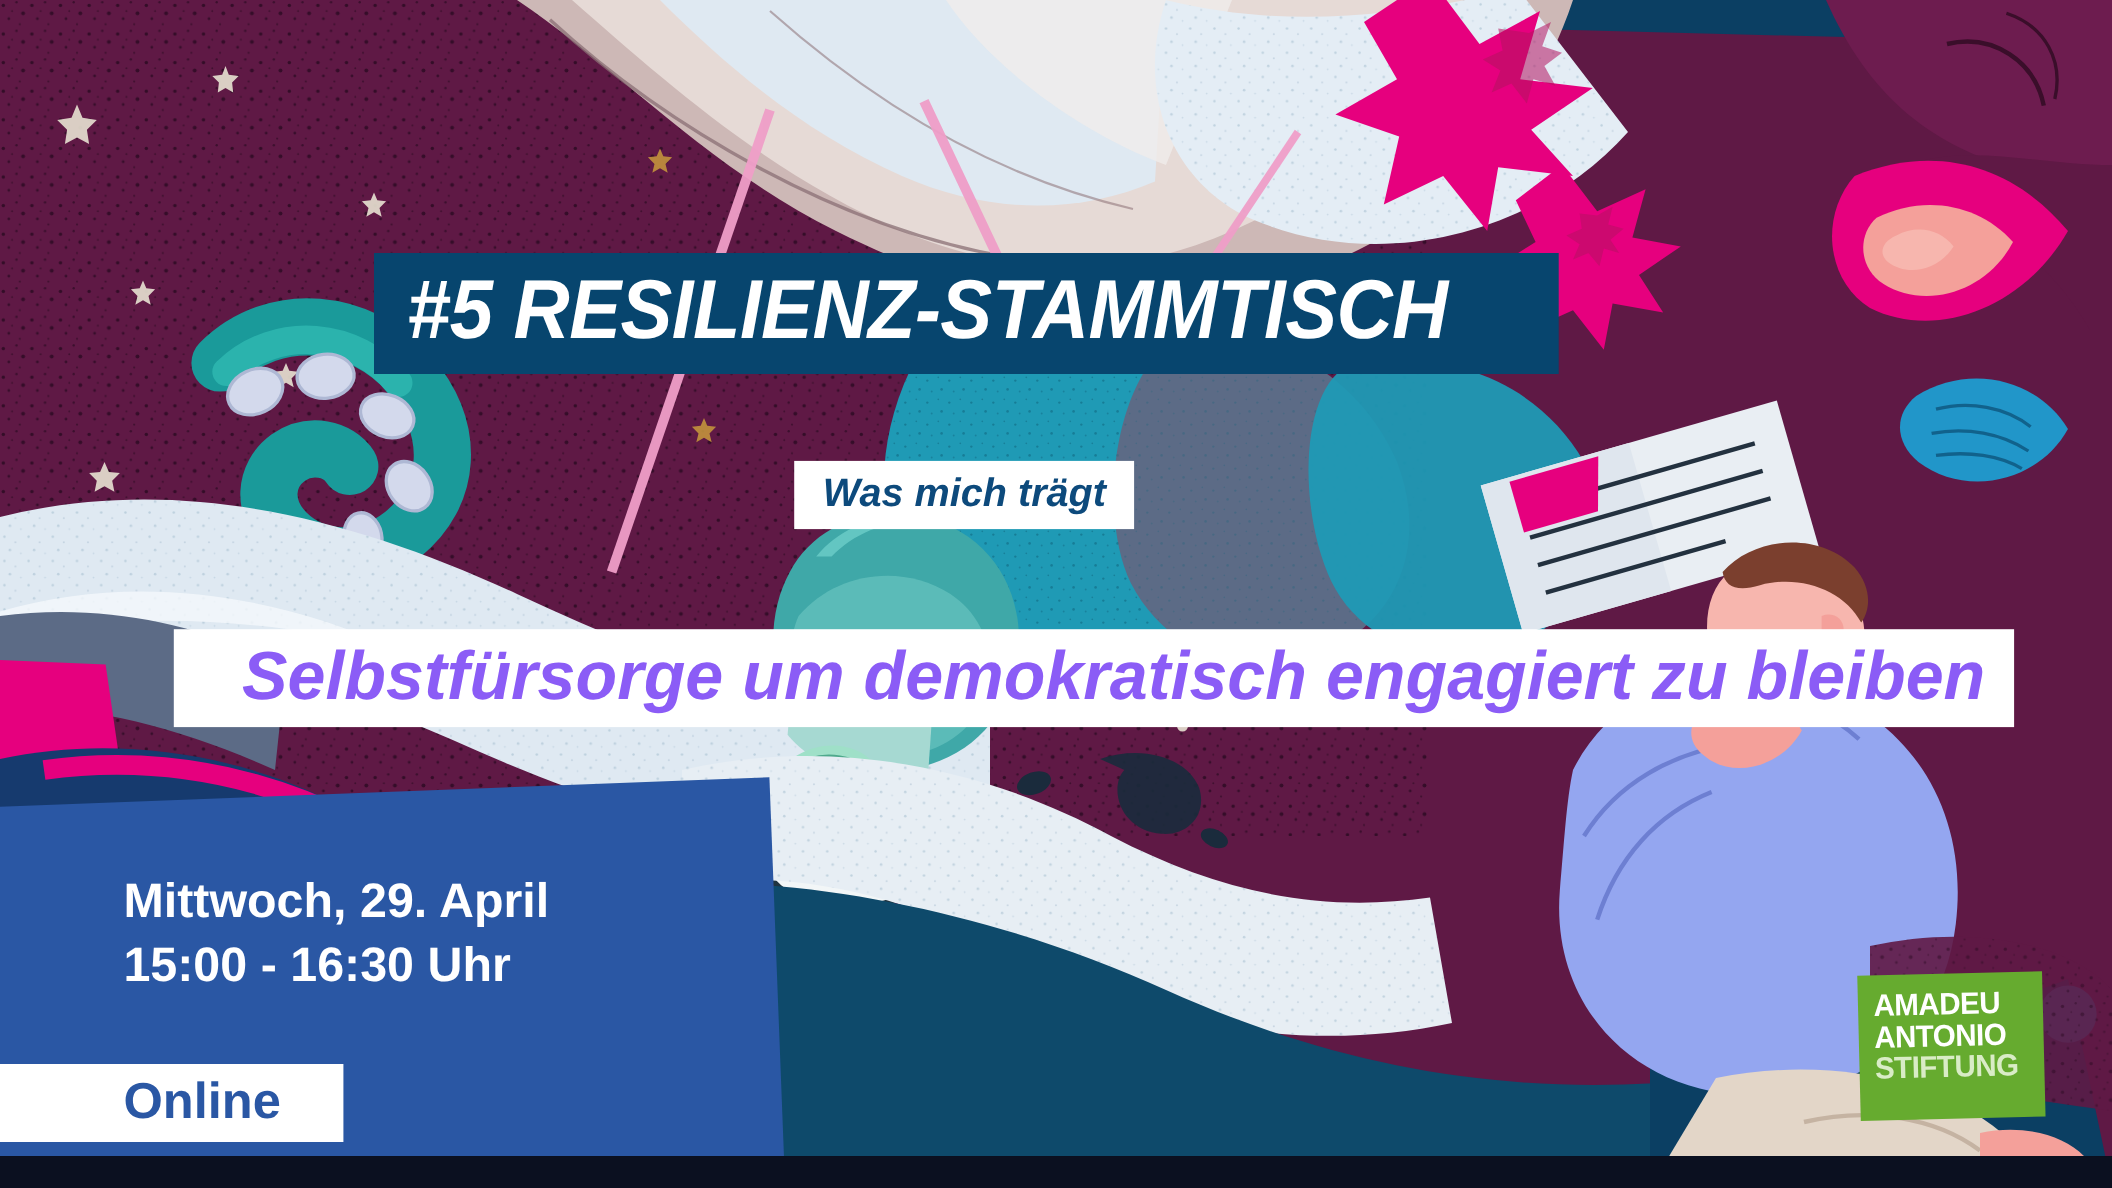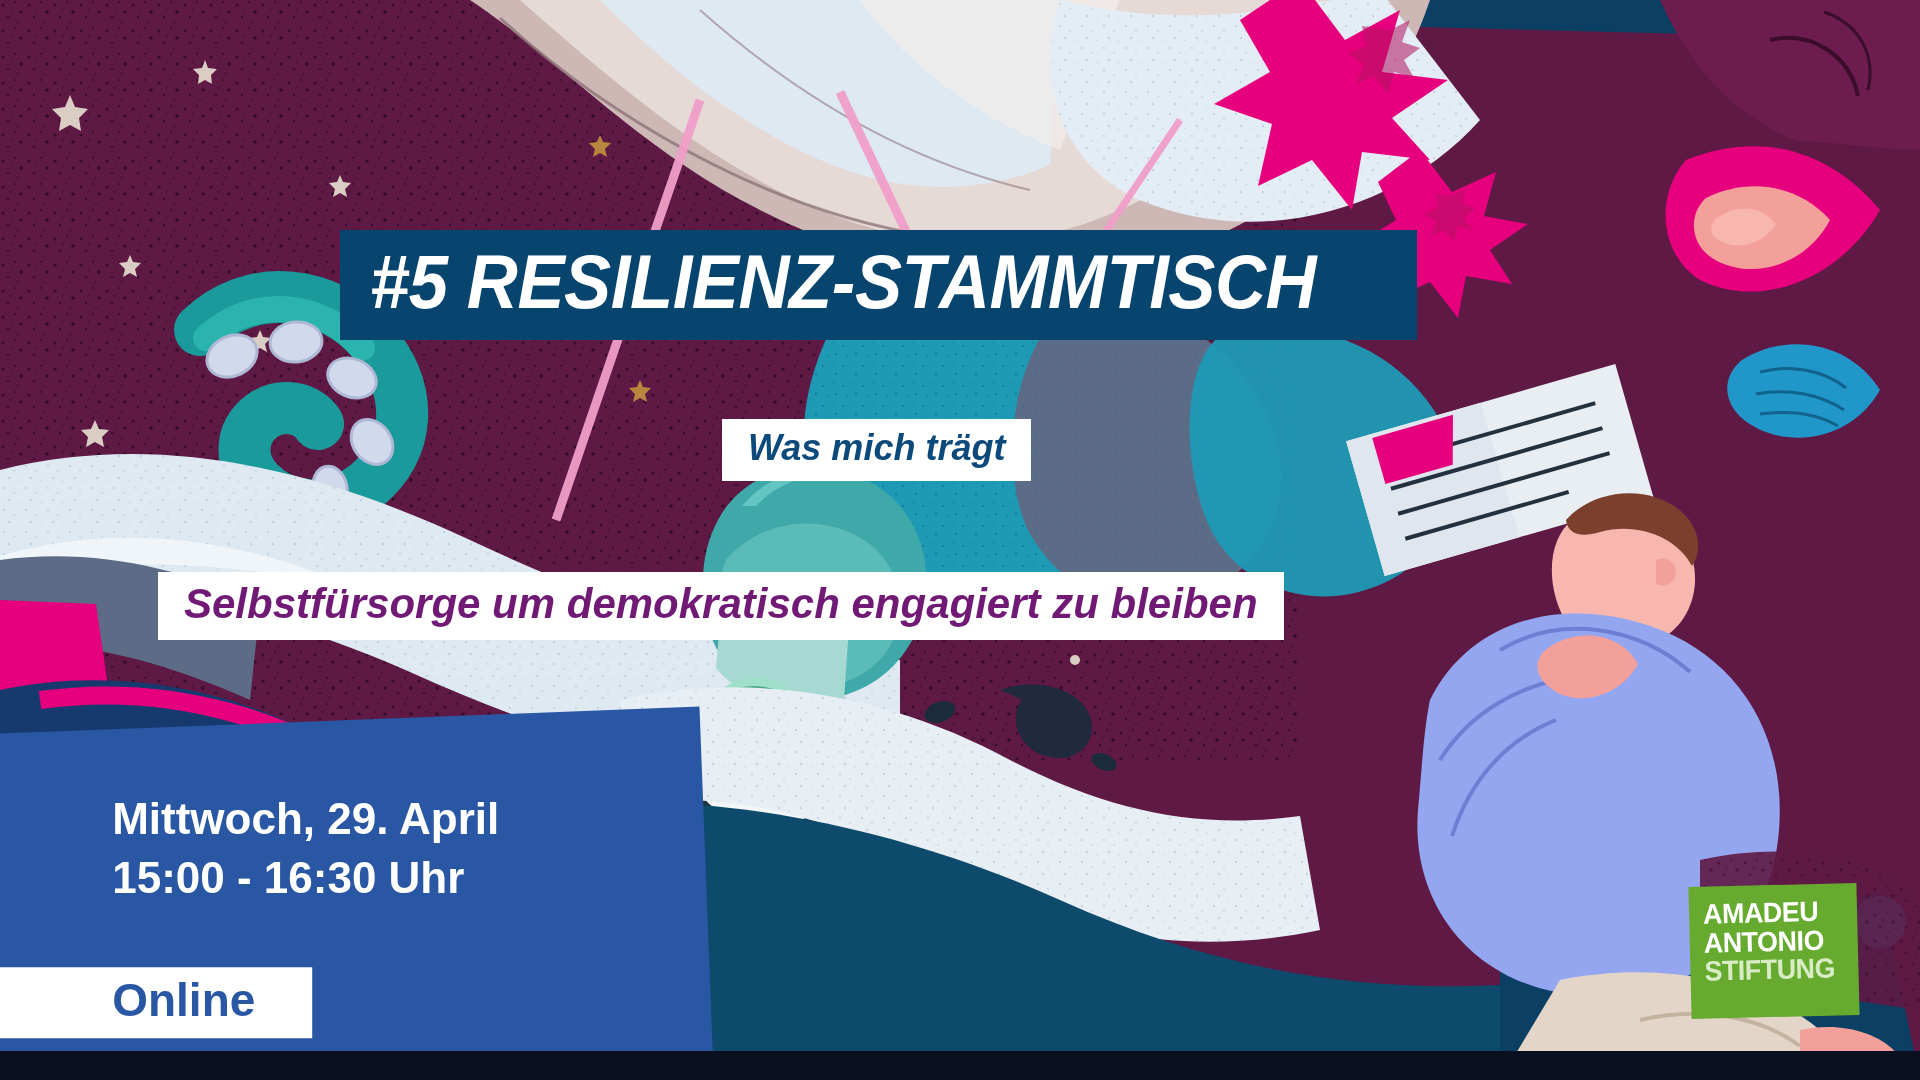--- a/index.html
+++ b/index.html
@@ -77,24 +77,25 @@
     position: absolute;
     left: 158px;
     top: 572px;
     padding: 10px 26px 14px 26px;
     background: #ffffff;
   }
   .tagline-banner .tagline-text {
     display: block;
     font-style: italic;
     font-weight: 700;
-    font-size: 42px;
+    font-size: 62px;
     line-height: 1.05;
-    color: #701a75;
-    white-space: nowrap;
+    color: #8b5cf6;
+    white-space: nowrap;
+    margin-left: 36px;
   }
 
   
   .info-panel {
     position: absolute;
     left: -40px;
     top: 735px;
     width: 740px;
     height: 400px;
     background: #2a57a4;

